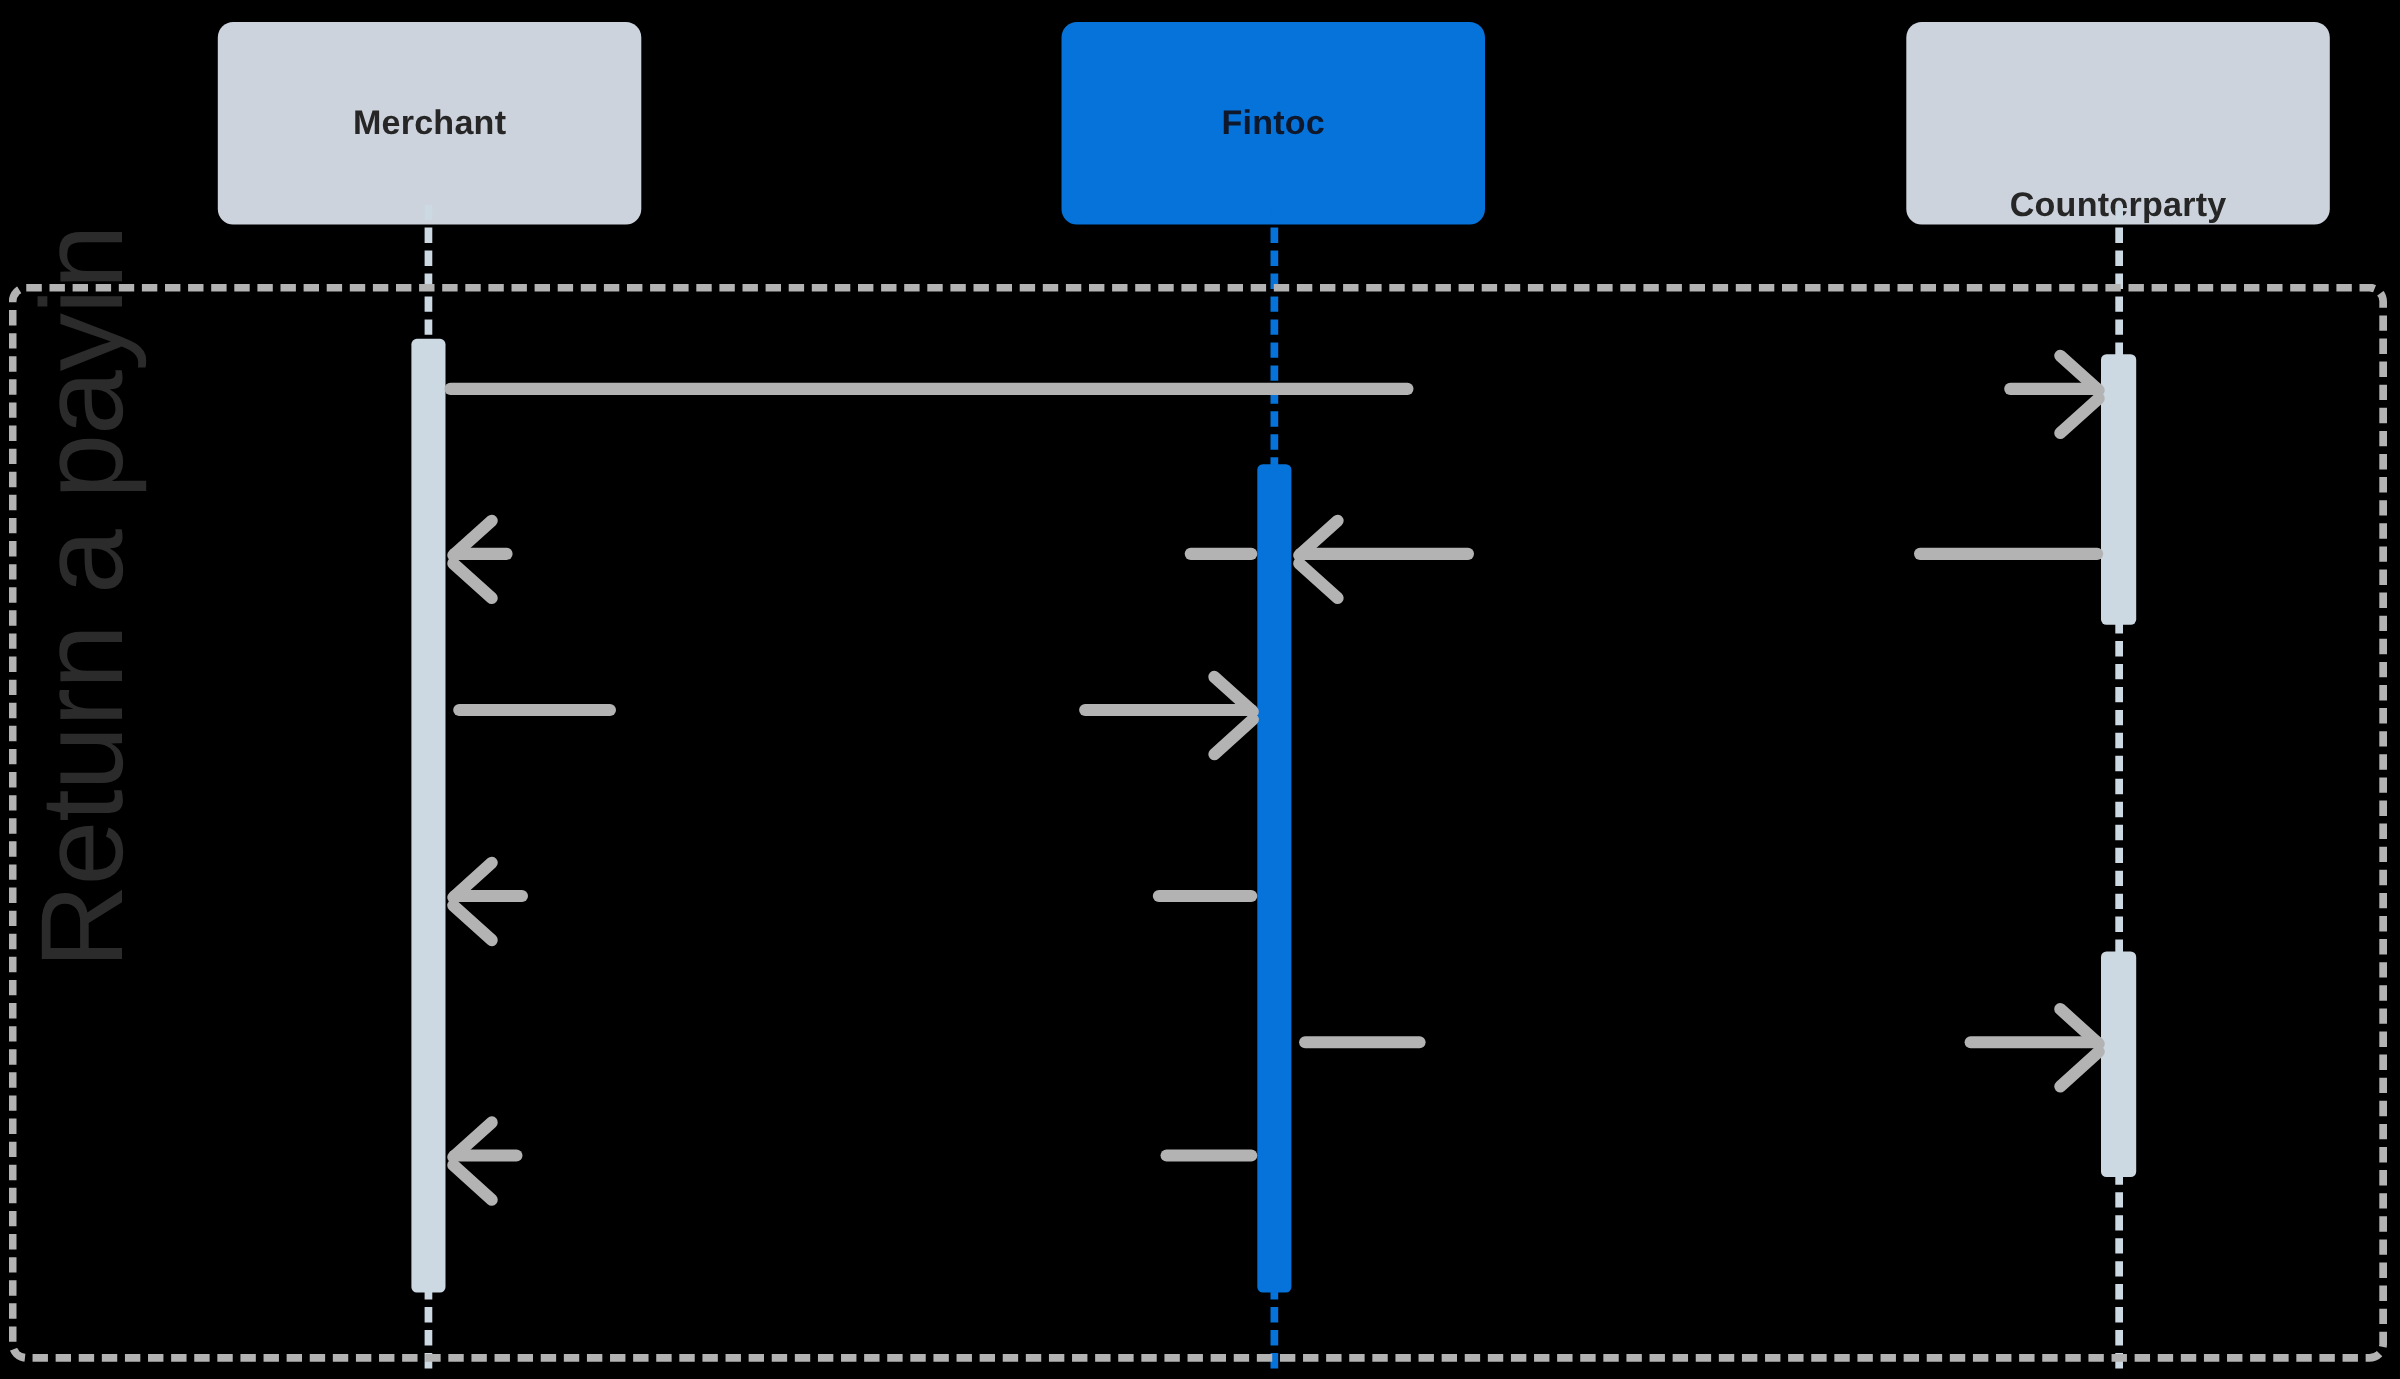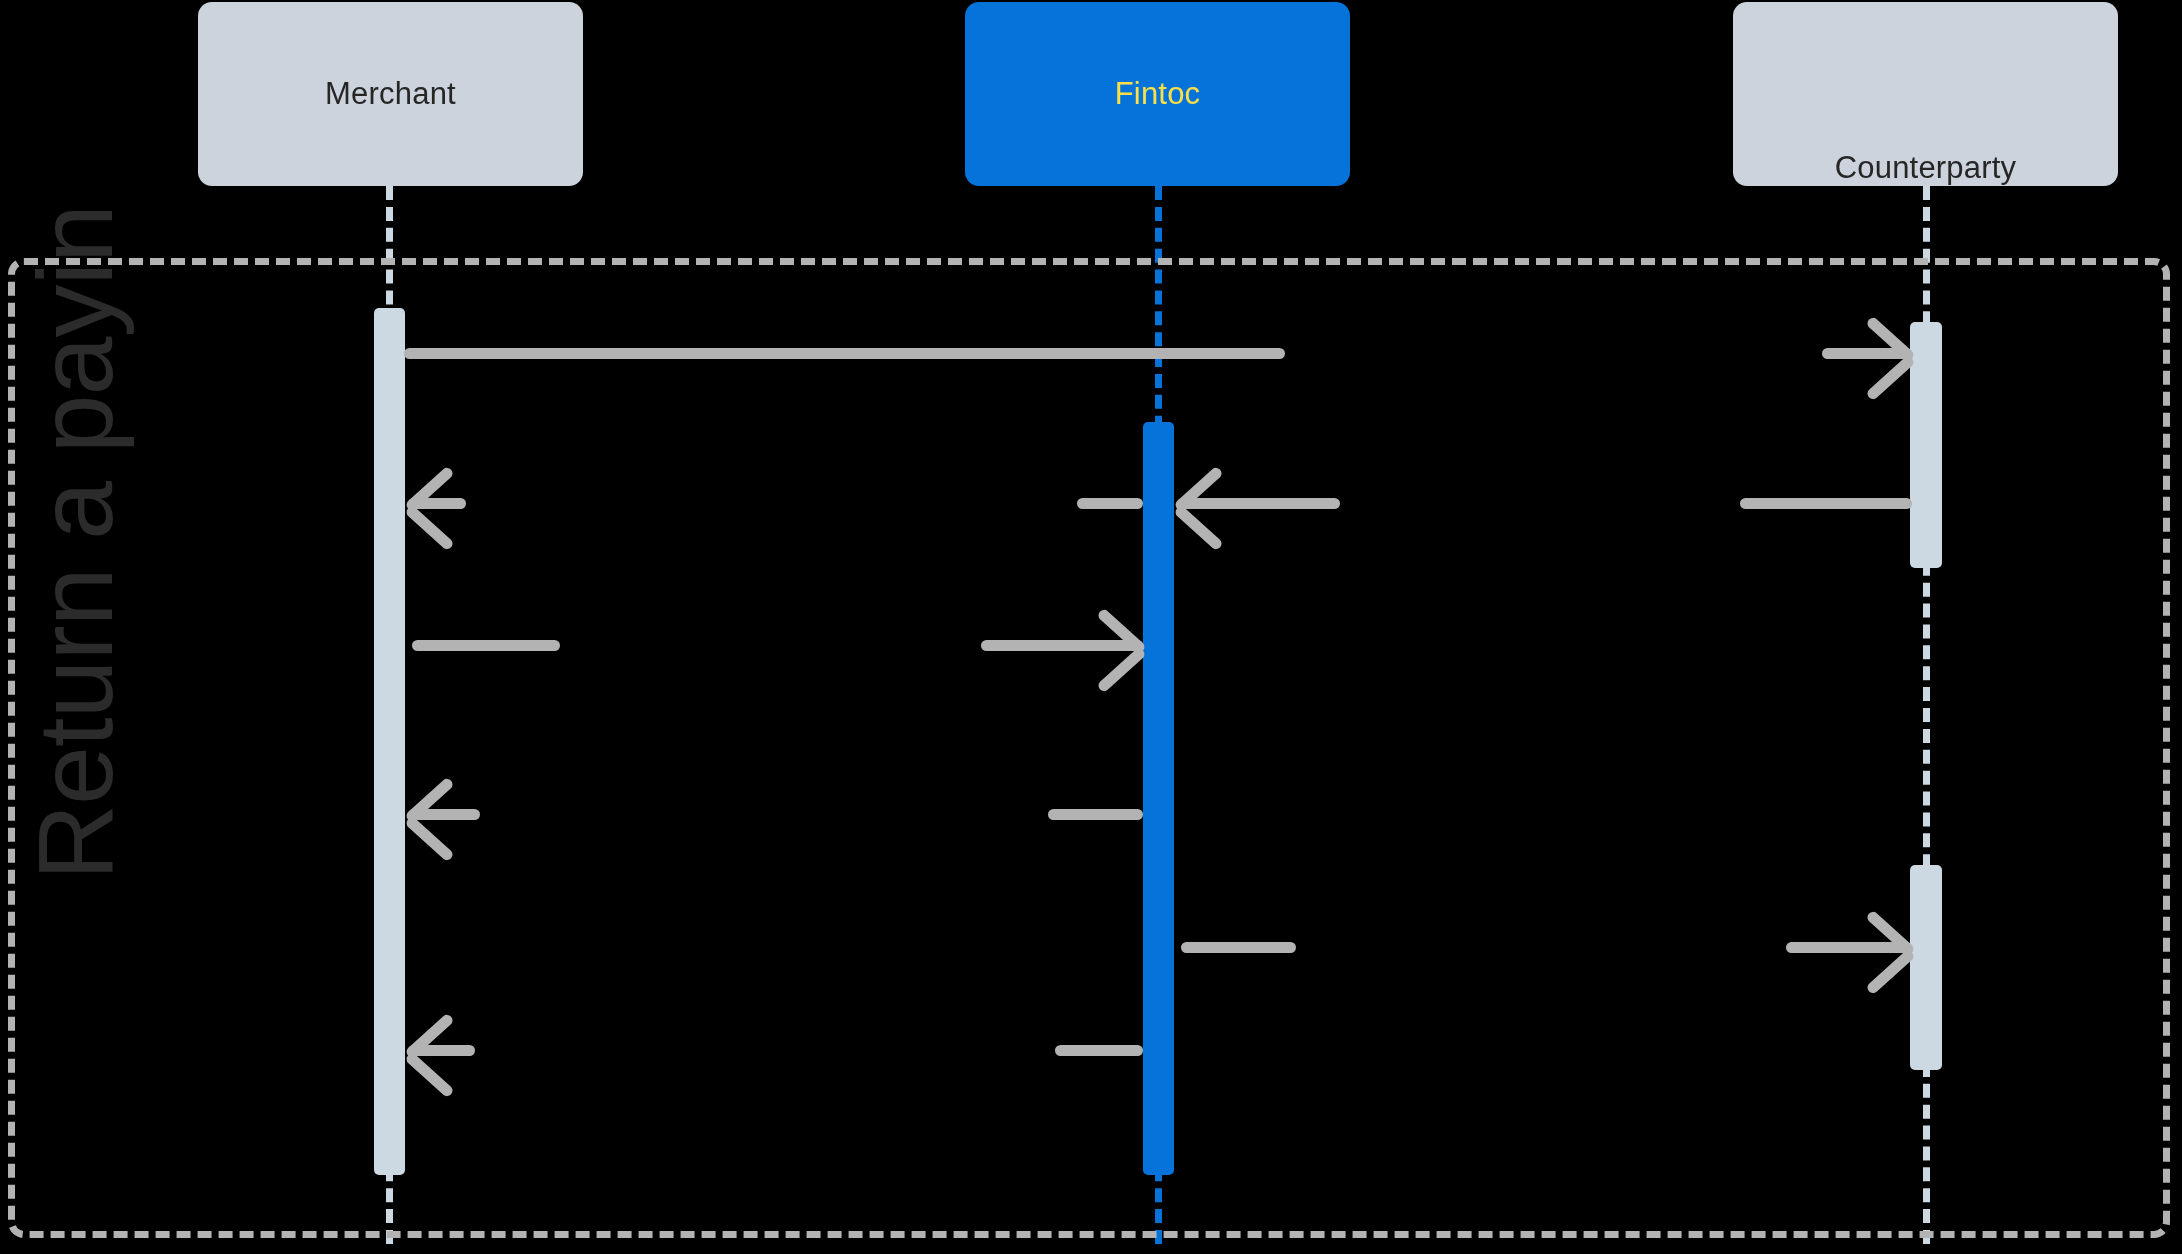--- a/index.html
+++ b/index.html
@@ -4,27 +4,27 @@
 <style>
   html,body{margin:0;padding:0;background:#000;}
   body{
     width:2182px;height:1254px;position:relative;overflow:hidden;
     font-family:"Liberation Sans","DejaVu Sans",sans-serif;
   }
   #stage{position:absolute;left:0;top:0;width:2182px;height:1254px;}
 
   
   .participant{
-    position:absolute;top:2px;height:184px;width:385px;
+    position:absolute;top:20px;height:184px;width:385px;
     border-radius:14px;
     display:flex;align-items:center;justify-content:center;
-    font-size:31px;font-weight:normal;letter-spacing:.2px;
+    font-size:31px;font-weight:bold;letter-spacing:.2px;
   }
   .participant.gray{background:#ccd3dc;color:#262626;}
-  .participant.blue{background:#0573d9;color:#fde047;}
+  .participant.blue{background:#0573d9;color:#0f172a;}
   #p-merchant{left:198px;}
   #p-fintoc{left:965px;}
   #p-counterparty{left:1733px;align-items:flex-end;}
 
   
   #frame{
     position:absolute;left:8px;top:258px;width:2162px;height:980px;
     border:7px dashed #b3b3b3;border-radius:16px;
     box-sizing:border-box;
   }

